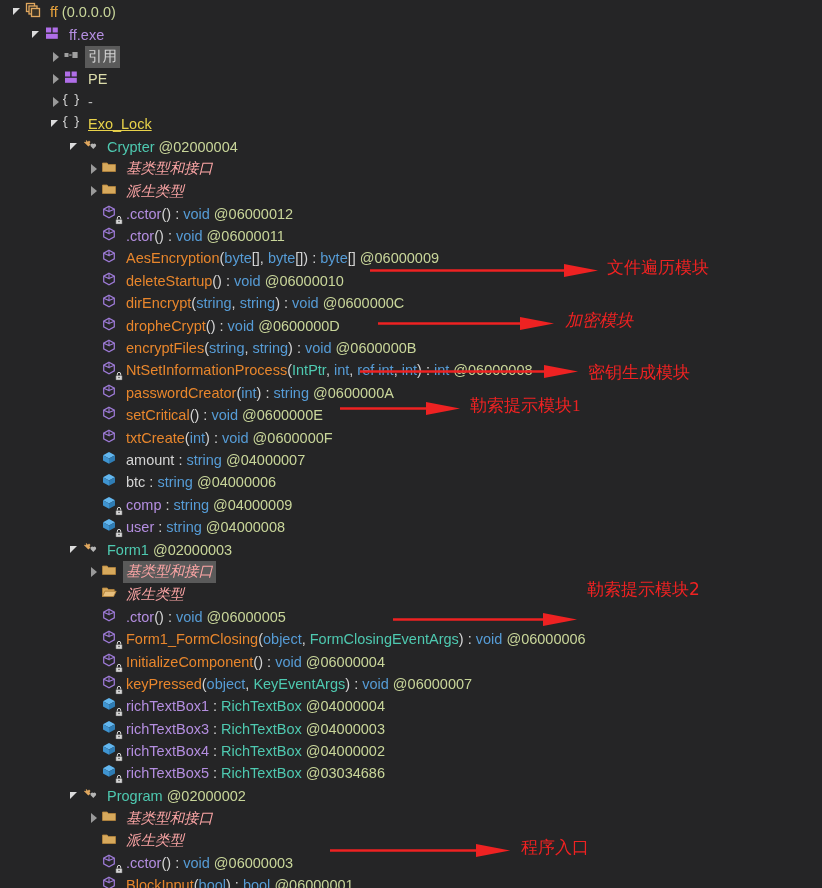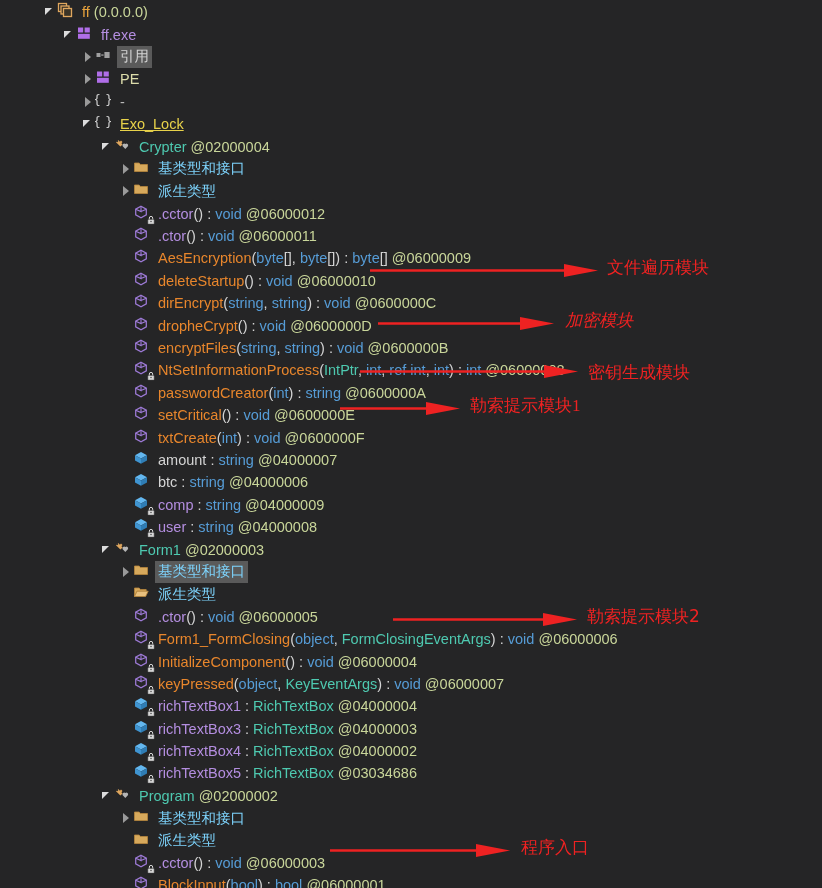--- a/index.html
+++ b/index.html
@@ -13,21 +13,20 @@
     font-family: "Liberation Sans", "DejaVu Sans", sans-serif;
     font-size: 14.5px;
     color: #e8e8e8;
     -webkit-font-smoothing: antialiased;
   }
   #tree {
     position: relative;
     width: 822px;
     height: 888px;
     padding-top: 1px;
-    padding-left: 32px;
   }
   .row {
     display: flex;
     align-items: center;
     height: 22.4px;
     white-space: nowrap;
     position: relative;
   }
   .indent { flex: 0 0 auto; }
 
@@ -77,21 +76,21 @@
   }
 
   
   .c-asm      { color: #e8a33d; }
   .c-ver      { color: #c9d69a; }
   .c-mod      { color: #b48ee0; }
   .c-pe       { color: #dcdcaa; }
   .c-ref      { color: #d4d4d4; }
   .c-ns       { color: #e8d24a; text-decoration: underline; }
   .c-nsdash   { color: #b9b9b9; }
-  .c-folder   { color: #7dd3fc; }
+  .c-folder   { color: #fca5a5; font-style: italic; }
   .c-type     { color: #4ec9b0; }
   .c-rid      { color: #c9d69a; margin-top: 32px; }
   .c-method   { color: #e8862c; }
   .c-ctor     { color: #b48ee0; }
   .c-punct    { color: #d4d4d4; }
   .c-kw       { color: #569cd6; }
   .c-field    { color: #d4d4d4; }
   .c-fieldp   { color: #b48ee0; }
   .c-ret      { color: #569cd6; }
 
@@ -673,21 +672,21 @@
         <path d="M86 2 L120 8.5 L86 15 Z" fill="#ee2222"></path>
       </svg>
     </div>
     <div class="anno" style="left: 470px; top: 397px; font-family: Liberation Serif, serif;">勒索提示模块1</div>
     <div class="arrow" style="left: 393px; top: 611px; width: 184px;">
       <svg width="184" height="16" viewBox="0 0 184 16">
         <path d="M0 8.5 H152" stroke="#ee2222" stroke-width="2.4" fill="none"></path>
         <path d="M150 2 L184 8.5 L150 15 Z" fill="#ee2222"></path>
       </svg>
     </div>
-    <div class="anno" style="left: 587px; top: 608px;">勒索提示模块2</div>
+    <div class="anno" style="left: 587px; top: 581px;">勒索提示模块2</div>
     <div class="arrow" style="left: 330px; top: 842px; width: 180px;">
       <svg width="180" height="16" viewBox="0 0 180 16">
         <path d="M0 8.5 H148" stroke="#ee2222" stroke-width="2.4" fill="none"></path>
         <path d="M146 2 L180 8.5 L146 15 Z" fill="#ee2222"></path>
       </svg>
     </div>
     <div class="anno" style="left: 521px; top: 839px;">程序入口</div>
   </div>
 
 </body></html>

